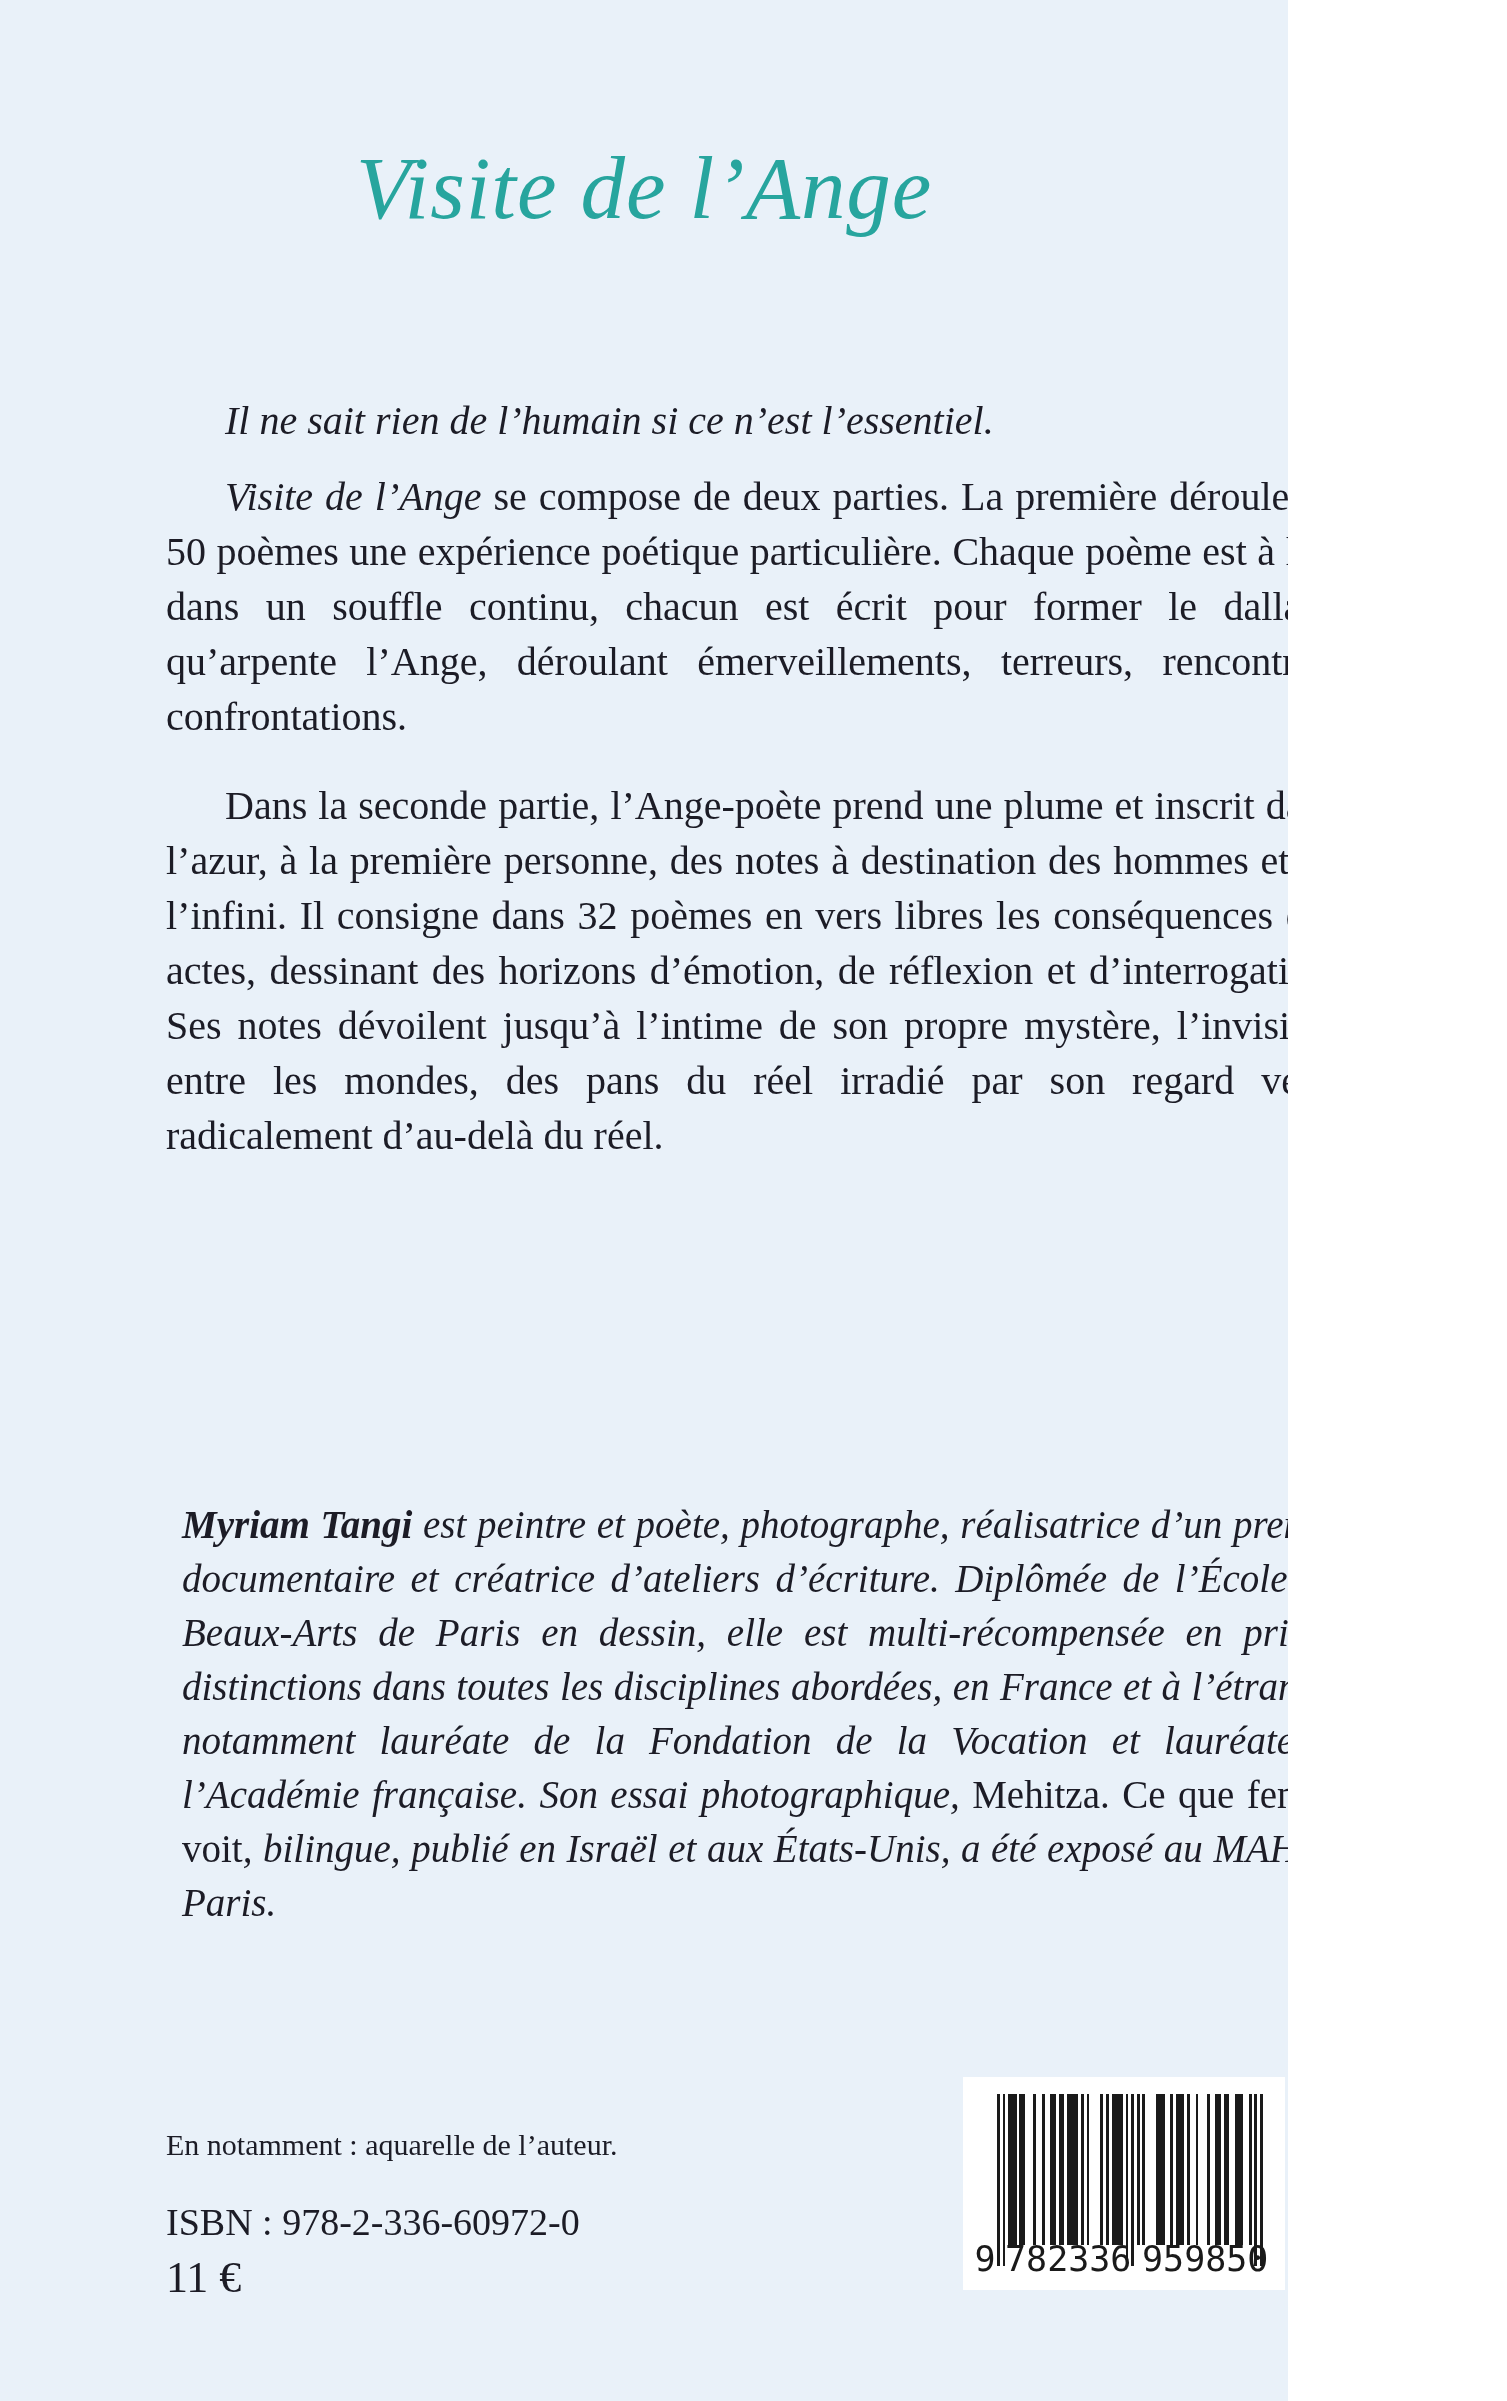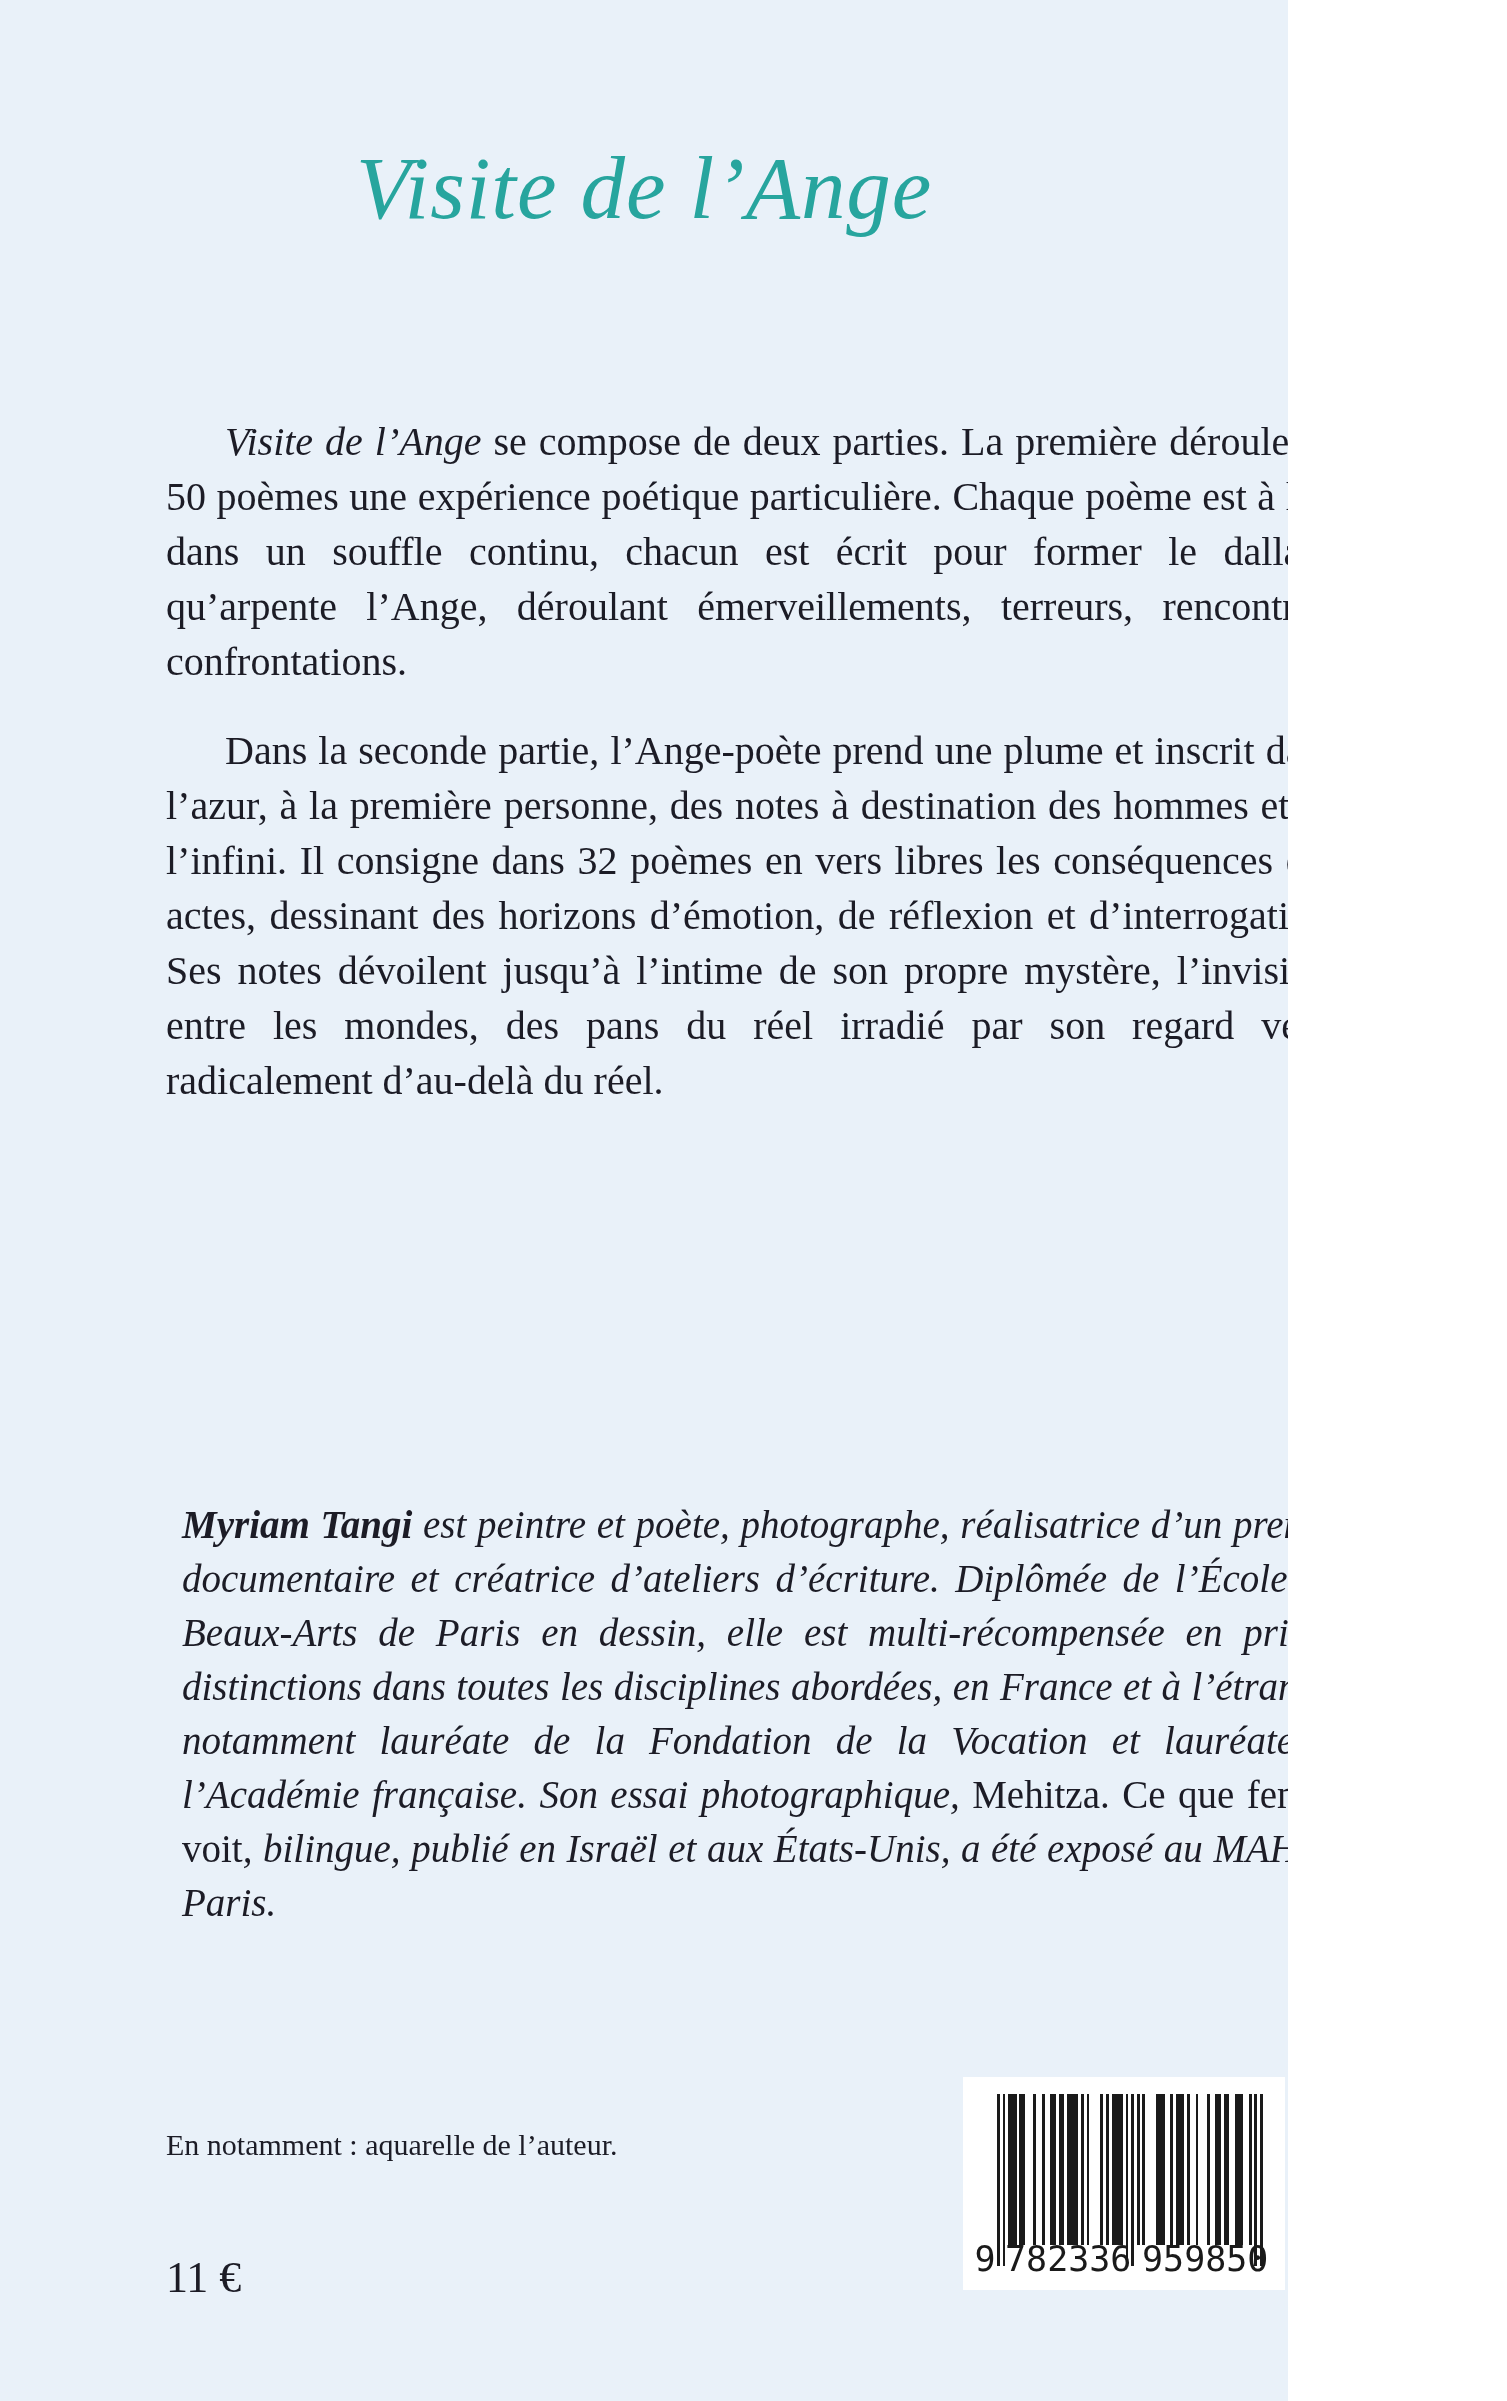--- a/index.html
+++ b/index.html
@@ -95,29 +95,31 @@
   .digits-right { left: 179px; letter-spacing: 0px; }
 </style>
 </head>
 <body>
 
 <div class="page" style="background: rgb(233, 241, 249); color: rgb(28, 28, 38);">
 
   <h1 class="book-title" style="color: rgb(39, 165, 158);">Visite de l’Ange</h1>
 
   <div class="description">
+    <p class="epigraph"><span>Il ne sait rien de l’humain si ce n’est l’essentiel.</span></p>
     <p class="para-first"><span class="it">Visite de l’Ange</span><span> se compose de deux parties. La première déroule en 50 poèmes une expérience poétique particulière. Chaque poème est à lire dans un souffle continu, chacun est écrit pour former le dallage qu’arpente l’Ange, déroulant émerveillements, terreurs, rencontres, confrontations.</span></p>
     <p class="para-second">Dans la seconde partie, l’Ange-poète prend une plume et inscrit dans l’azur, à la première personne, des notes à destination des hommes et de l’infini. Il consigne dans 32 poèmes en vers libres les conséquences des actes, dessinant des horizons d’émotion, de réflexion et d’interrogation. Ses notes dévoilent jusqu’à l’intime de son propre mystère, l’invisible entre les mondes, des pans du réel irradié par son regard venu radicalement d’au-delà du réel.</p>
   </div>
 
   <div class="bio">
     <p><span class="author">Myriam Tangi</span><span> est peintre et poète, photographe, réalisatrice d’un premier documentaire et créatrice d’ateliers d’écriture. Diplômée de l’École des Beaux-Arts de Paris en dessin, elle est multi-récompensée en prix et distinctions dans toutes les disciplines abordées, en France et à l’étranger, notamment lauréate de la Fondation de la Vocation et lauréate de l’Académie française. Son essai photographique, </span><span class="up">Mehitza. Ce que femme voit</span><span>, bilingue, publié en Israël et aux États-Unis, a été exposé au MAHJ, à Paris.</span></p>
   </div>
 
   <p class="footer-line cover-note">En notamment : aquarelle de l’auteur.</p>
+  <p class="footer-line isbn">ISBN : 978-2-336-60972-0</p>
   <p class="footer-line price">11 €</p>
 
   <div class="barcode-box">
     <div class="barcode-bars">
         <div class="module on guard"></div>
         <div class="module guard"></div>
         <div class="module on guard"></div>
         <div class="module"></div>
         <div class="module on"></div>
         <div class="module on"></div>

